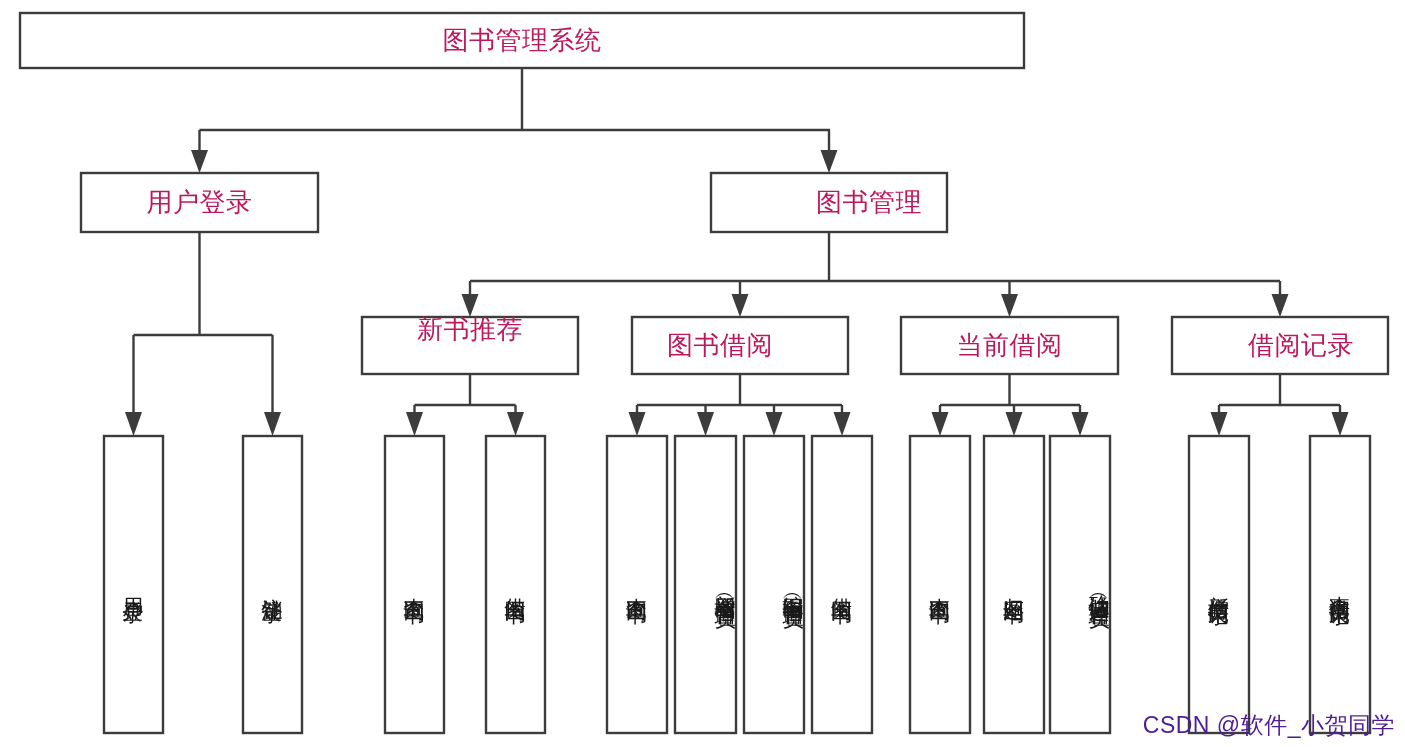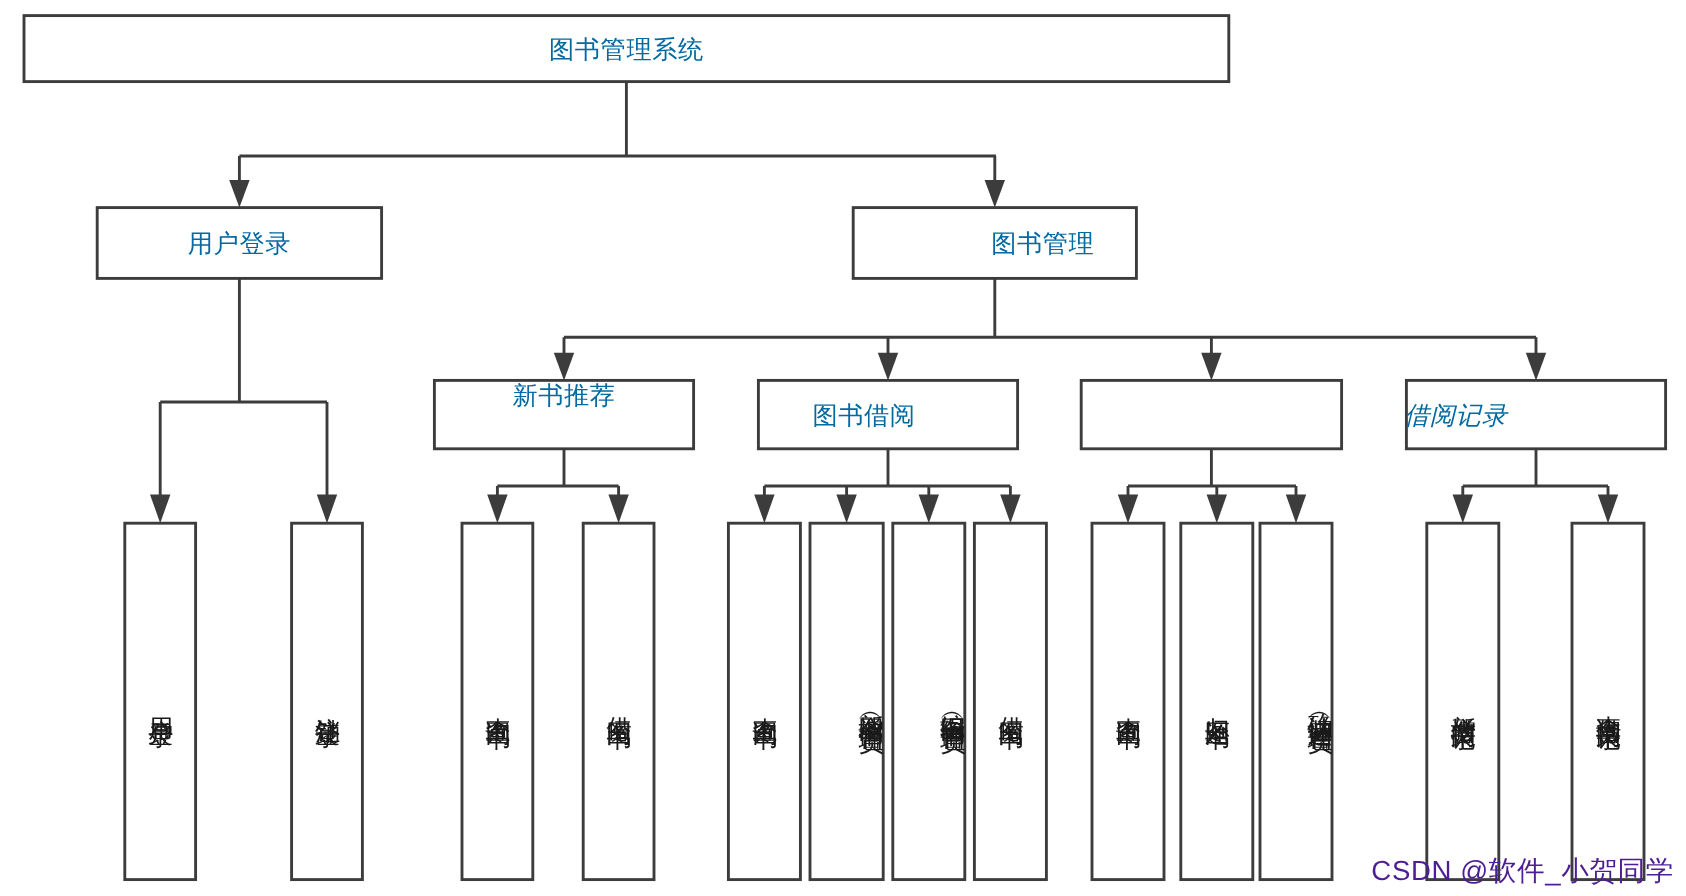--- a/index.html
+++ b/index.html
@@ -39,22 +39,22 @@
   }
   .arrow-head {
     fill: #3c3c3c;
     stroke: none;
   }
   .node-label-h {
     position: absolute;
     display: flex;
     align-items: center;
     justify-content: center;
-    color: #0369a1;
-    font-size: 21px;
+    color: #be185d;
+    font-size: 26px;
     letter-spacing: 0.5px;
     white-space: nowrap;
     pointer-events: none;
   }
   .node-label-v {
     position: absolute;
     display: flex;
     align-items: flex-start;
     justify-content: center;
     color: #1a1a1a;
@@ -189,21 +189,22 @@
     </g>
   </svg>
 
   <div class="node-label-h" style="left:20px; top:13px; width:1004px; height:55px;">图书管理系统</div>
 
   <div class="node-label-h" style="left:81px; top:173px; width:237px; height:59px;">用户登录</div>
   <div class="node-label-h" style="left:711px; top:173px; width:236px; height:59px;padding-left:40px;">图书管理</div>
 
   <div class="node-label-h" style="left:362px; top:301px; width:216px; height:57px;">新书推荐</div>
   <div class="node-label-h" style="left:632px; top:317px; width:176px; height:57px;">图书借阅</div>
-  <div class="node-label-h" style="left:1115px; top:317px; width:196px; height:57px;font-style:italic;">借阅记录</div>
+  <div class="node-label-h" style="left:901px; top:317px; width:217px; height:57px;">当前借阅</div>
+  <div class="node-label-h" style="left:1203px; top:317px; width:196px; height:57px;">借阅记录</div>
 
   <div class="node-label-v mid" style="left:104px; top:436px; width:59px; height:297px;">用户登录</div>
   <div class="node-label-v mid" style="left:243px; top:436px; width:59px; height:297px;">注销登录</div>
 
   <div class="node-label-v mid" style="left:385px; top:436px; width:59px; height:297px;">查询图书</div>
   <div class="node-label-v mid" style="left:486px; top:436px; width:59px; height:297px;">借阅图书</div>
 
   <div class="node-label-v mid" style="left:607px; top:436px; width:60px; height:297px;">查询图书</div>
   <div class="node-label-v" style="left:675px; top:440px; width:61px; height:293px;">新增图书（管理员）</div>
   <div class="node-label-v" style="left:744px; top:440px; width:60px; height:293px;">编辑图书（管理员）</div>

